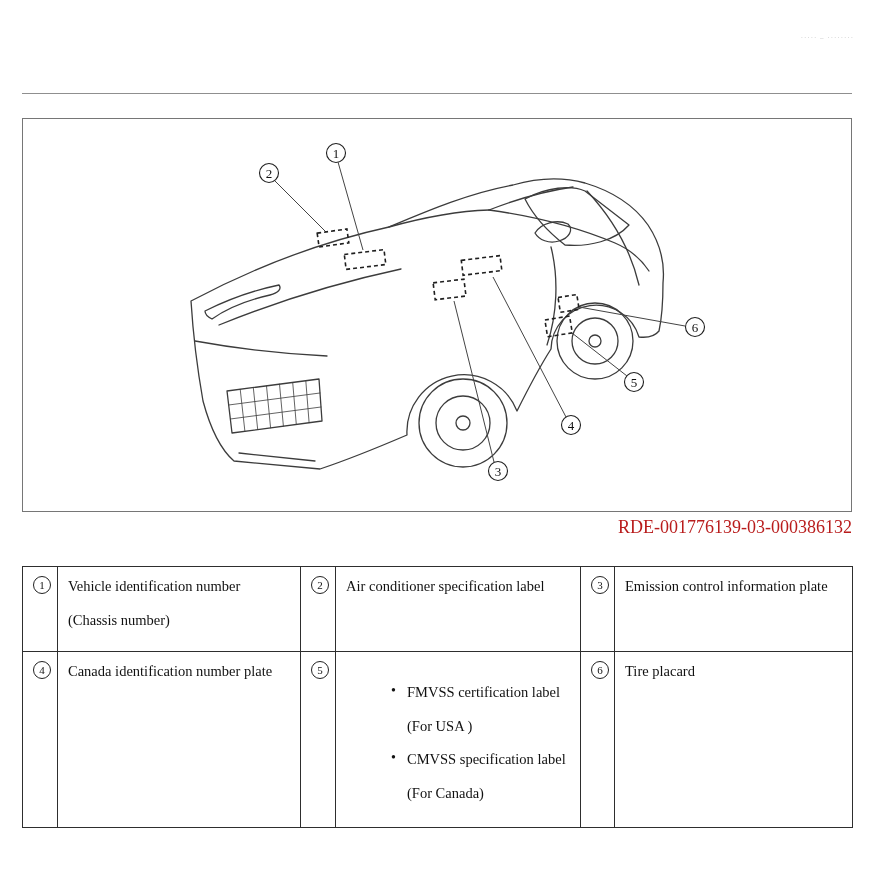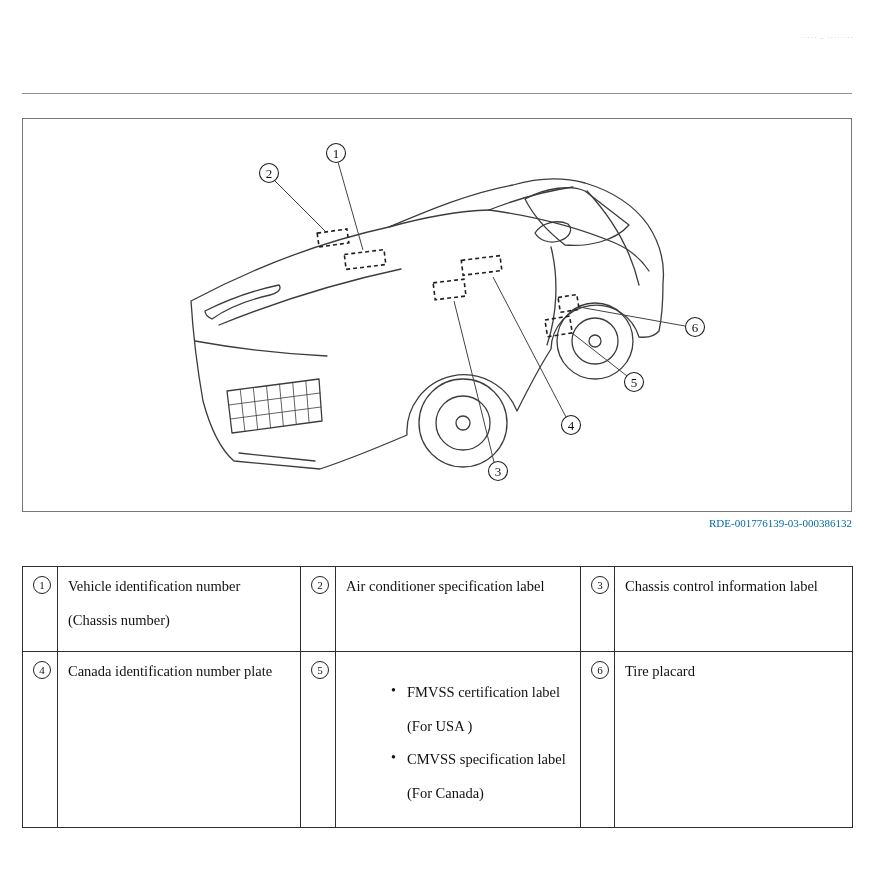--- a/index.html
+++ b/index.html
@@ -11,21 +11,21 @@
 
   .page-title{position:absolute;left:26px;top:56px;margin:0;
               font-size:22px;font-weight:bold;letter-spacing:.4px;color:#0d0d0d;}
   .title-rule{position:absolute;left:22px;top:93px;width:830px;height:1px;
               background:#8f8f8f;}
 
   .figure-box{position:absolute;left:22px;top:118px;width:828px;height:392px;
               border:1px solid #767676;background:#fff;}
   .figure-box svg{display:block;}
 
-  .ref-code{position:absolute;top:517px;right:22px;font-size:11px;color:#0369a1;}
+  .ref-code{position:absolute;top:517px;right:22px;font-size:18px;color:#b91c1c;}
 
   table.idtable{position:absolute;left:22px;top:566px;width:830px;
                 border-collapse:collapse;table-layout:fixed;
                 font-size:14.5px;color:#111;}
   table.idtable td{border:1px solid #2e2e2e;vertical-align:top;
                    padding:9px 8px 6px 10px;}
   td.numcell{text-align:center;padding:10px 2px 4px;}
 
   .circled{display:inline-block;width:16px;height:16px;border:1.2px solid #222;
            border-radius:50%;font-size:11px;line-height:16px;text-align:center;
@@ -175,21 +175,21 @@
         <td class="numcell">
           <span class="circled">2</span>
         </td>
         <td>
           <div class="cell-line">Air conditioner specification label</div>
         </td>
         <td class="numcell">
           <span class="circled">3</span>
         </td>
         <td>
-          <div class="cell-line">Chassis control information label</div>
+          <div class="cell-line">Emission control information plate</div>
         </td>
       </tr>
       <tr style="height:176px">
         <td class="numcell">
           <span class="circled">4</span>
         </td>
         <td>
           <div class="cell-line">Canada identification number plate</div>
         </td>
         <td class="numcell">

